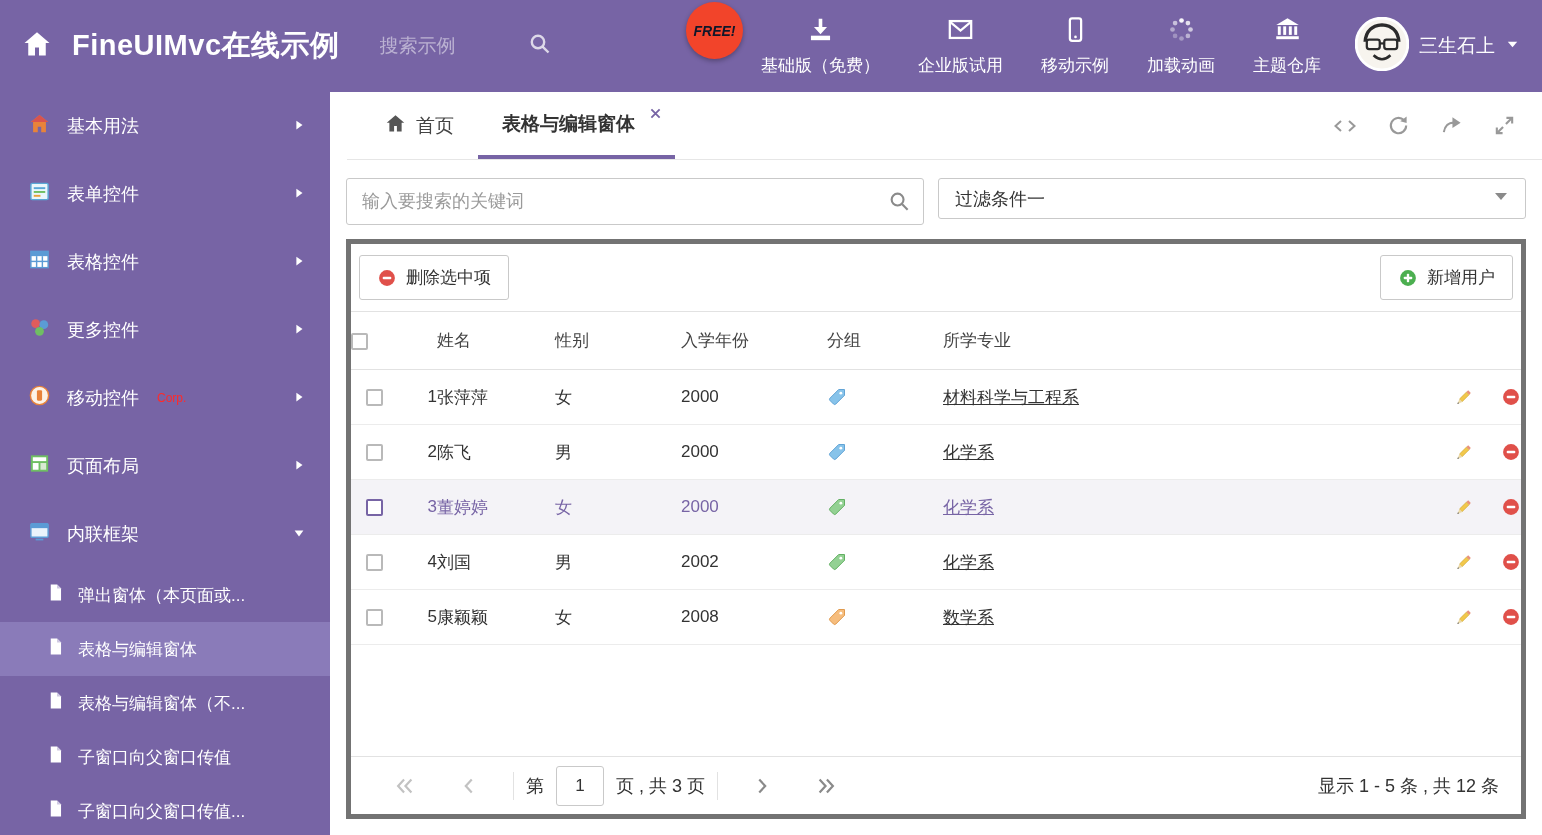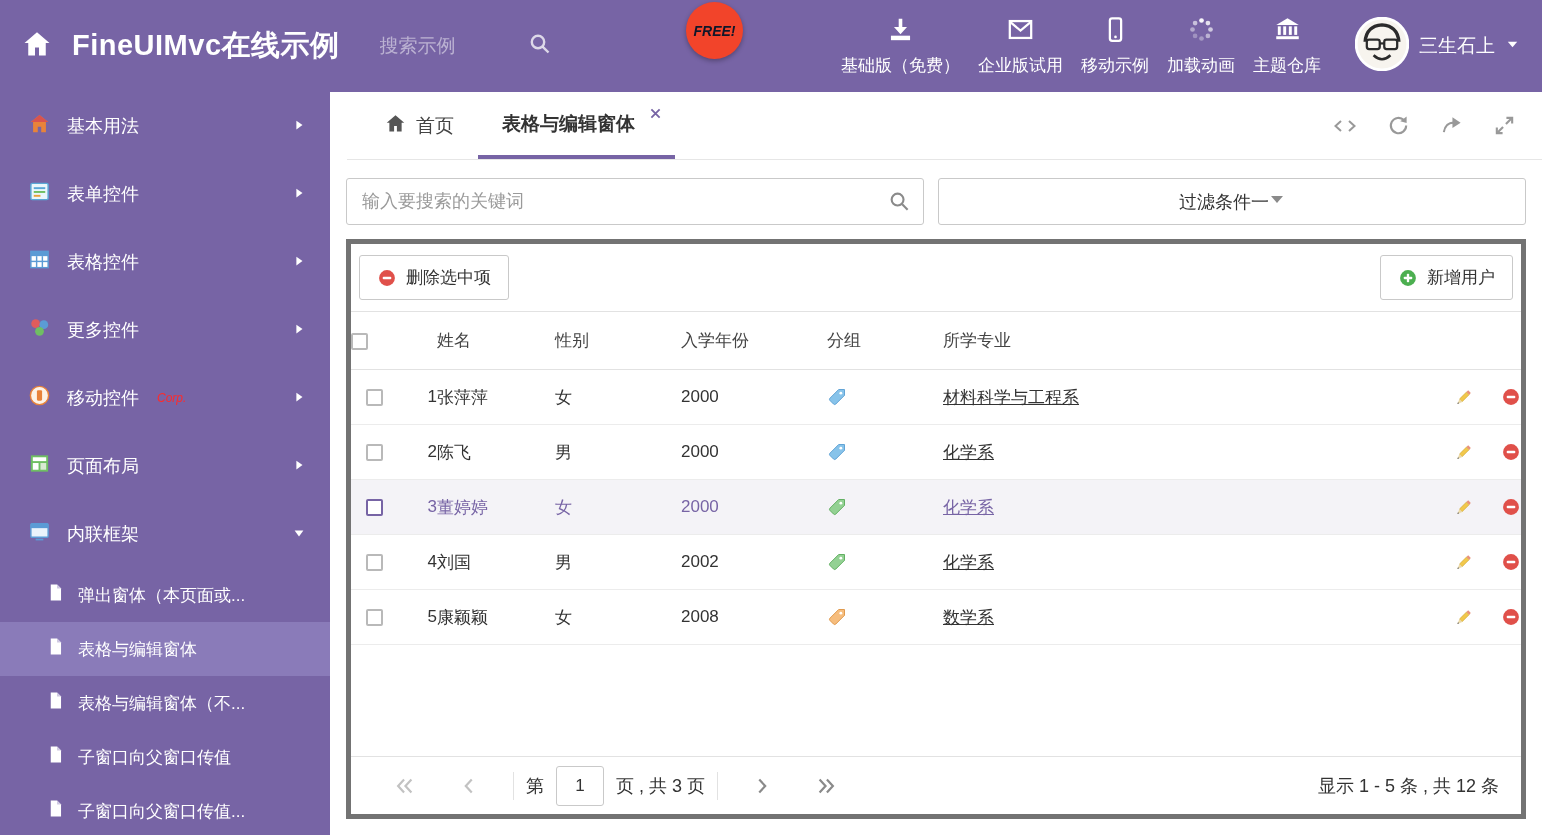--- a/index.html
+++ b/index.html
@@ -13,37 +13,37 @@
   .brand { display:flex; align-items:center; gap:16px; }
   .brand h1 { font-size:29px; margin:4px; font-weight:bold; letter-spacing:0.5px; }
   .top-search { display:flex; align-items:center; margin-left:34px; }
   .top-search input { background:transparent; border:none; outline:none; color:#fff;
     font-size:19px; width:150px; }
   .top-search input::placeholder { color:rgba(255,255,255,0.5); }
   .free-badge { position:absolute; left:686px; top:2px; width:57px; height:57px;
     border-radius:50%; background:#f2442a; color:#0f172a; font-weight:bold; font-style:italic;
     font-size:14px; display:flex; align-items:center; justify-content:center;
     box-shadow:0 2px 5px rgba(0,0,0,0.3); z-index:5; }
-  .top-nav { display:flex; margin-left:auto; gap:18px; align-items:center; }
+  .top-nav { display:flex; margin-left:auto; gap:38px; align-items:center; }
   .top-nav .nav-item { display:flex; flex-direction:column; align-items:center; gap:7px;
     cursor:pointer; }
   .top-nav .nav-item span.lbl { font-size:17px; white-space:nowrap; }
   .user { display:flex; align-items:center; gap:10px; margin-left:34px; cursor:pointer; }
   .user .uname { font-size:19px;font-family:Liberation Serif, serif; }
 
   
   .main-wrap { flex:1; display:flex; min-height:0; }
   aside.sidebar { width:330px; background:#7764a5; color:#fff; overflow:hidden; flex:0 0 auto; }
   .side-item { height:68px; display:flex; align-items:center; gap:16px; padding:0 24px 0 28px;
     font-size:18px; cursor:pointer; }
   .side-item .chev { margin-left:auto; }
   .side-sub { height:54px; display:flex; align-items:center; gap:13px; padding:0 24px 0 46px;
     font-size:17px; cursor:pointer; }
   .side-sub.active { background:#8a7bb9; }
-  .corp-badge { color:#ff2a2a; font-size:12px; margin-left:2px;font-style:italic; }
+  .corp-badge { color:#ff2a2a; font-size:12px; margin-left:2px; }
   .lbl-ellipsis { white-space:nowrap; overflow:hidden; text-overflow:ellipsis; }
 
   main.content-col { flex:1; display:flex; flex-direction:column; background:#fff; min-width:0; }
 
   
   .tabbar { height:68px; display:flex; align-items:stretch; border-bottom:1px solid #e6e6e6;
     padding-left:14px; flex:0 0 auto;margin-left:17px; }
   .tab { display:flex; align-items:center; gap:10px; padding:0 24px; font-size:19px;
     color:#444; cursor:pointer; position:relative; }
   .tab.active { color:#333; font-weight:bold; border-bottom:4px solid #7764a5;
@@ -53,22 +53,22 @@
   .tab-tools .tool { cursor:pointer; display:inline-flex; }
 
   
   .content { flex:1; display:flex; flex-direction:column; padding:18px 16px 16px 16px; min-height:0; }
   .filter-row { display:flex; gap:14px; flex:0 0 auto; }
   .search-box { position:relative; width:578px; }
   .search-box input { width:100%; height:47px; border:1px solid #c9c9c9; border-radius:3px;
     padding:0 46px 0 15px; font-size:18px; color:#333; outline:none; }
   .search-box input::placeholder { color:#9a9a9a; }
   .search-box .sicon { position:absolute; right:13px; top:12px; cursor:pointer; }
-  .dropdown { flex:1; height:47px; border:1px solid #c9c9c9; border-radius:3px; display:flex;
-    align-items:center; justify-content:center; padding:0 16px; font-size:18px;
+  .dropdown { flex:1; height:41px; border:1px solid #c9c9c9; border-radius:3px; display:flex;
+    align-items:center; justify-content:space-between; padding:0 16px; font-size:18px;
     color:#333; cursor:pointer; }
 
   .grid-panel { margin-top:14px; border:5px solid #737373; flex:1; display:flex;
     flex-direction:column; min-height:0; }
   .toolbar { display:flex; align-items:center; padding:11px 8px; flex:0 0 auto; }
   .btn { display:inline-flex; align-items:center; gap:9px; border:1px solid #c9c9c9;
     border-radius:3px; background:#fff; height:45px; padding:0 17px; font-size:17px;
     color:#333; cursor:pointer; }
   .btn.add { margin-left:auto; }
 

